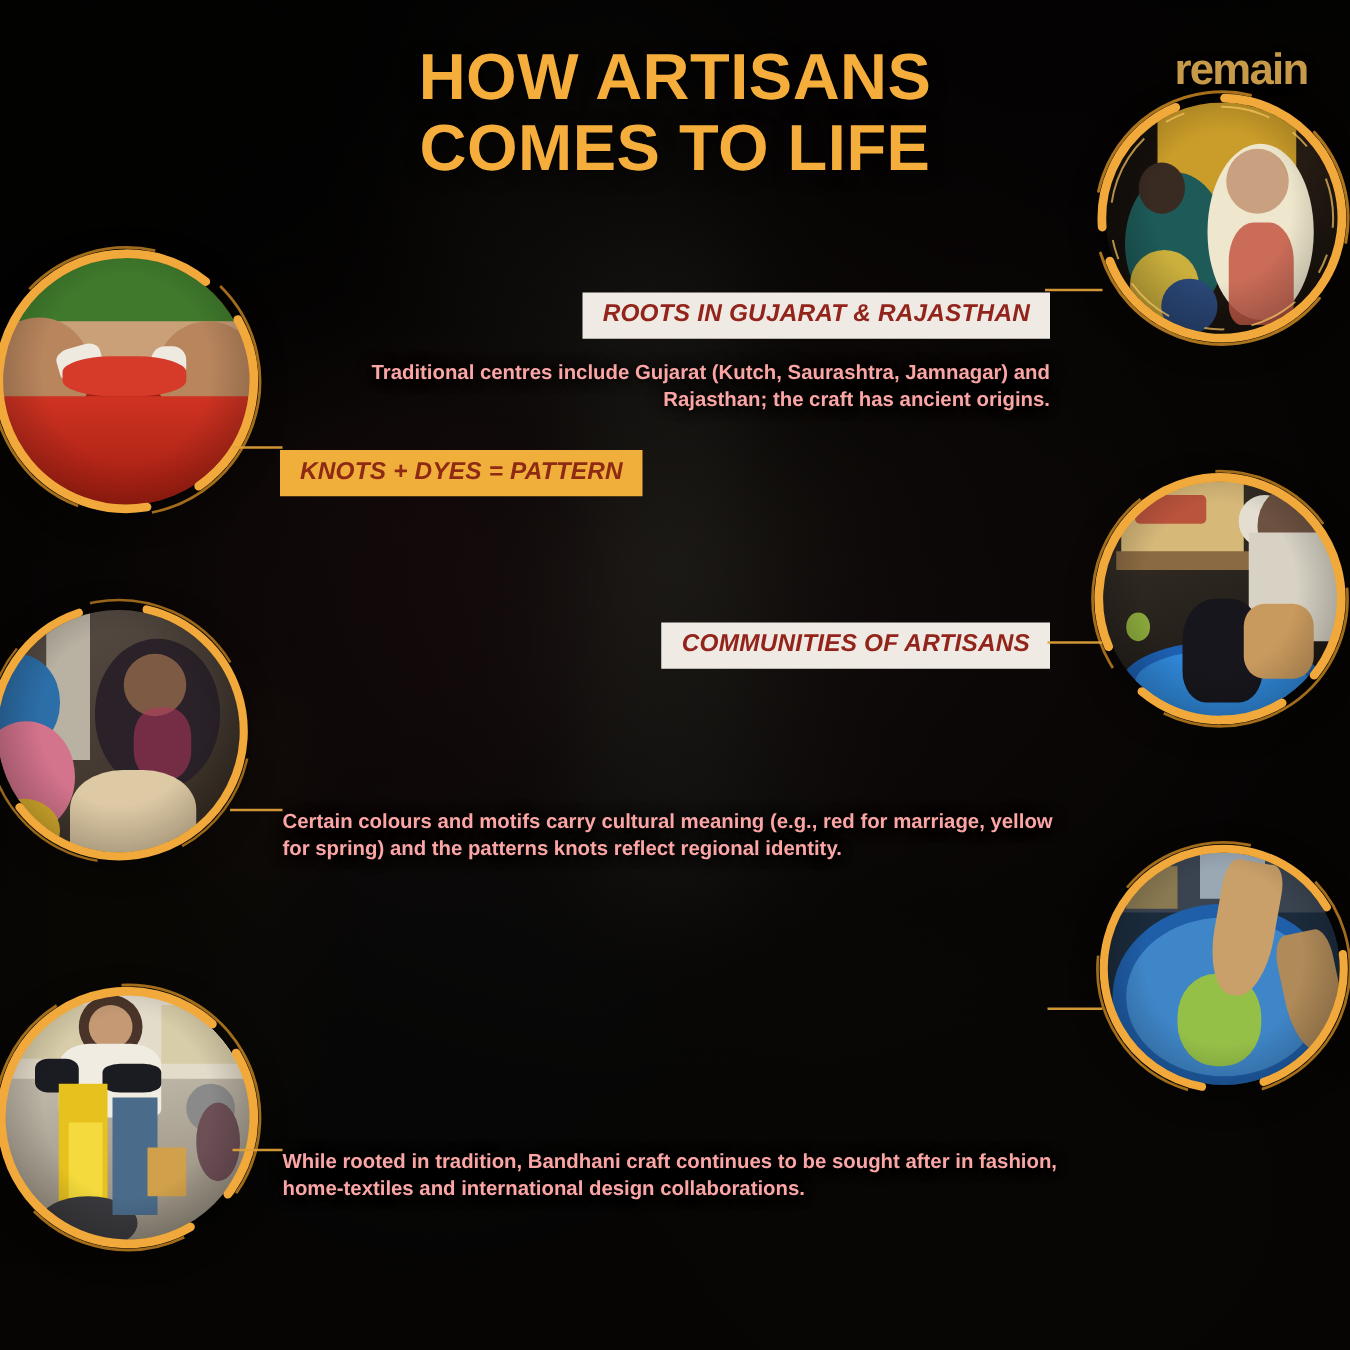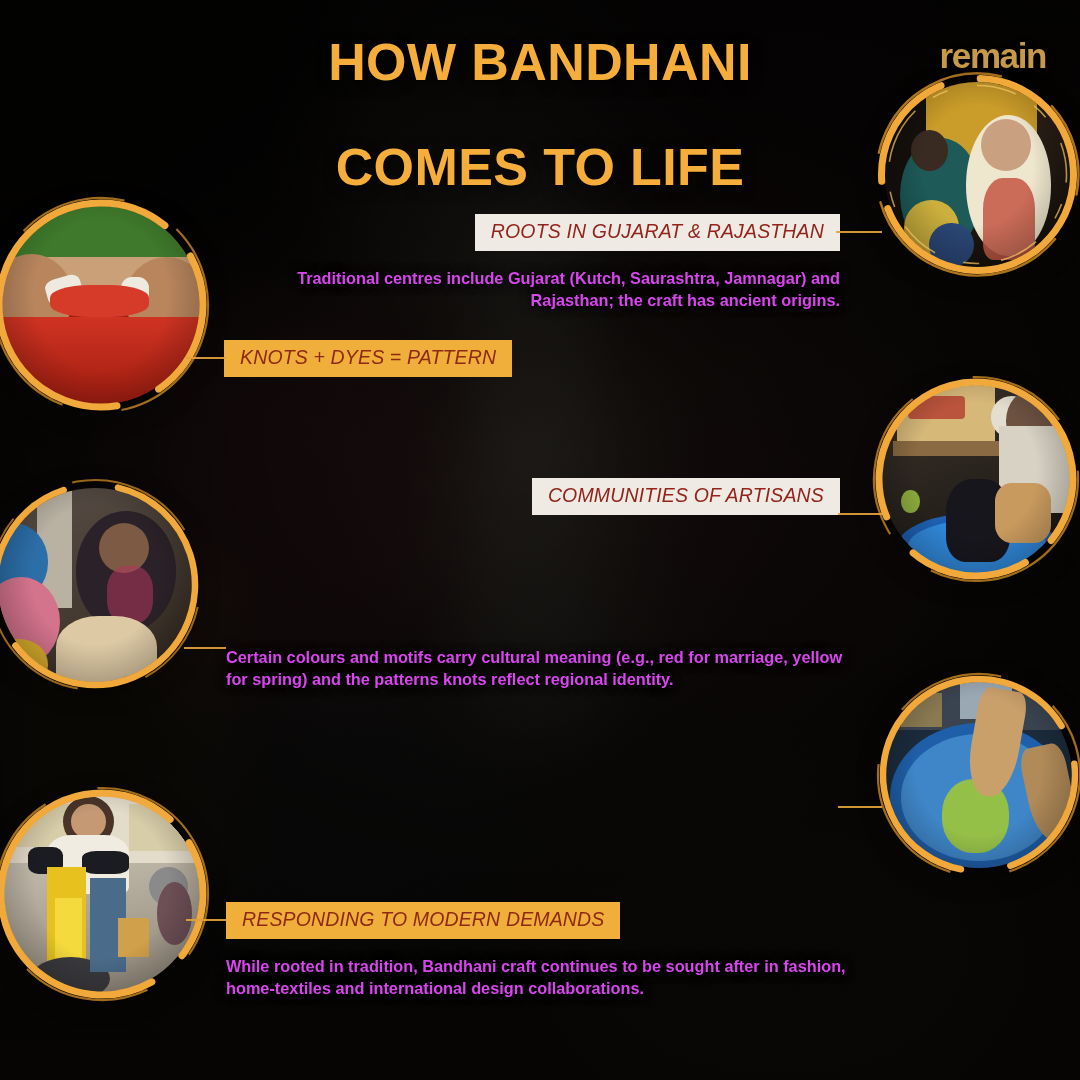--- a/index.html
+++ b/index.html
@@ -27,47 +27,48 @@
 
   
   #title {
     position:absolute; left:0; right:0; top:34px;
     text-align:center;
     color:#F5AE3C;
     font-size:52px; font-weight:900; line-height:1.10;
     letter-spacing:.4px;
     text-shadow:0 3px 14px rgba(0,0,0,.65);
   }
-  #title .l2 { display:block;margin-top:48px; }
+  #title .l2 { display:block; }
 
   
   #logo {
     position:absolute; right:34px; top:38px;
     font-size:35px; font-weight:800; letter-spacing:-1.4px;
     color:#C79A4A; line-height:1;
     text-shadow:0 2px 8px rgba(0,0,0,.7);
   }
 
   
   .row { position:absolute; }
   .tagWrap { display:flex; }
   .tag {
     display:inline-block;
     padding:7px 16px 8px 16px;
-    font-size:19.5px; font-weight:400; font-style:italic;
+    font-size:19.5px; font-weight:700; font-style:italic;
     letter-spacing:.15px; white-space:nowrap;
     line-height:1.12;
+    margin-top:20px;
   }
   .tag.cream { background:#EFEAE3; color:#92241C; }
   .tag.amber { background:#F0AE3B; color:#8E2A14; }
 
   .body {
     margin-top:17px;
     font-size:16.3px; font-weight:700; line-height:1.33;
-    color:#d946ef;
+    color:#fca5a5;
     text-shadow:0 1px 4px rgba(0,0,0,.78), 0 0 12px rgba(0,0,0,.55);
   }
   .alignR { text-align:right; }
   .alignL { text-align:left; }
 
   
   .conn { position:absolute; height:2px; background:#E2A23A; opacity:.92; }
 
   
   .circ { position:absolute; }
@@ -222,21 +223,21 @@
   </div>
   <svg class="ring" viewBox="0 0 216 216">
     <circle cx="108" cy="108" r="101" fill="none" stroke="#F2A93B" stroke-width="7" stroke-linecap="round" stroke-dasharray="330 30 120 40" transform="rotate(125 108 108)"></circle>
     <circle cx="108" cy="108" r="106" fill="none" stroke="#C98722" stroke-width="2.2" stroke-dasharray="120 55 130 70" transform="rotate(-30 108 108)" opacity=".8"></circle>
   </svg>
 </div>
 
 <div id="stage">
 
   <h1 id="title">
-    <span>HOW BANDHANI</span>
+    <span>HOW ARTISANS</span>
     <span class="l2">COMES TO LIFE</span>
   </h1>
 
   <div id="logo">remain</div>
 
   <div class="row" style="left:240px;top:214px;width:600px;">
     <div class="tagWrap" style="justify-content:flex-end;">
       <div class="tag cream">ROOTS IN GUJARAT &amp; RAJASTHAN</div>
     </div>
     <div class="body alignR">Traditional centres include Gujarat (Kutch, Saurashtra, Jamnagar) and Rajasthan; the craft has ancient origins.</div>
@@ -258,20 +259,17 @@
   <div class="conn" style="left:838px;top:513px;width:44px;"></div>
 
   <div class="row" style="left:226px;top:630px;width:620px;">
     <div class="body alignL">Certain colours and motifs carry cultural meaning (e.g., red for marriage, yellow for spring) and the patterns knots reflect regional identity.</div>
   </div>
   <div class="conn" style="left:184px;top:647px;width:42px;"></div>
 
   <div class="conn" style="left:838px;top:806px;width:44px;"></div>
 
   <div class="row" style="left:226px;top:902px;width:620px;">
-    <div class="tagWrap" style="justify-content:flex-start;">
-      <div class="tag amber">RESPONDING TO MODERN DEMANDS</div>
-    </div>
     <div class="body alignL">While rooted in tradition, Bandhani craft continues to be sought after in fashion, home-textiles and international design collaborations.</div>
   </div>
   <div class="conn" style="left:186px;top:919px;width:40px;"></div>
 
 </div>
 
 </body></html>

